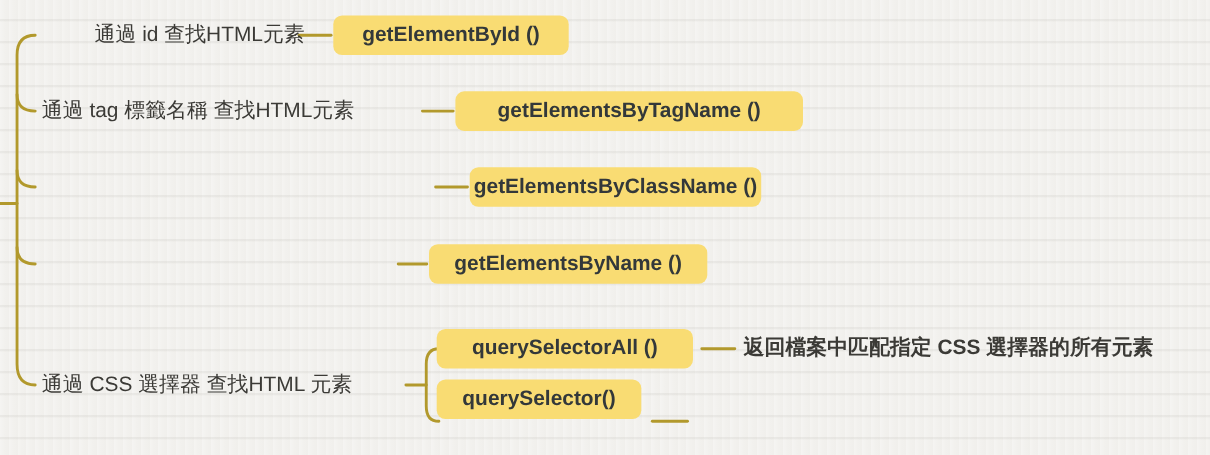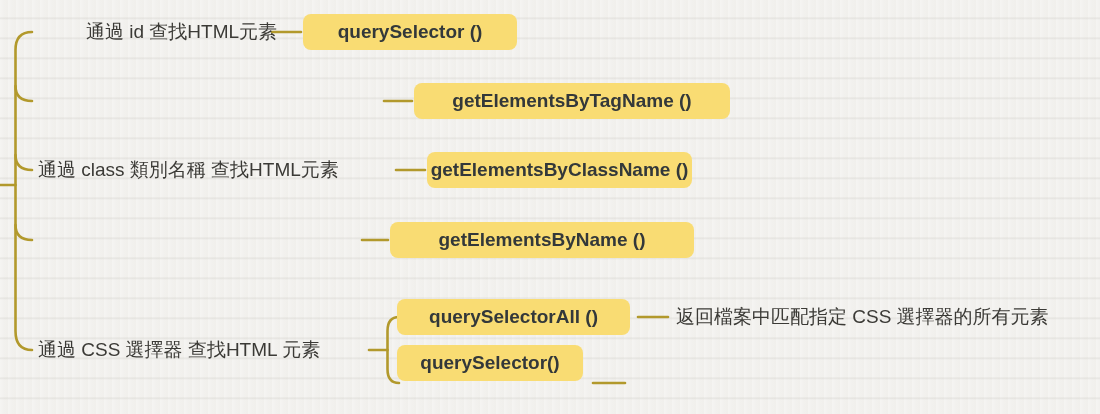--- a/index.html
+++ b/index.html
@@ -62,24 +62,24 @@
     cursor: default;
   }
   #label-1 { left: 38px;  top: 19px; margin-left: 48px;  }
   #label-2 { left: 38px;  top: 88px;  }
   #label-3 { left: 38px;  top: 157px; }
   #label-4 { left: 38px;  top: 227px; }
   #label-5 { left: 38px;  top: 337px; }
   #box-1   { left: 303px; top: 14px;  width: 214px; }
   #box-2   { left: 414px; top: 83px;  width: 316px; }
   #box-3   { left: 427px; top: 152px; width: 265px; }
-  #box-4   { left: 390px; top: 222px; width: 304px; }
+  #box-4   { left: 390px; top: 222px; width: 253px; }
   #box-5a  { left: 397px; top: 299px; width: 233px; }
   #box-5b  { left: 397px; top: 345px; width: 186px; }
-  #desc-5a { left: 676px; top: 304px; }
+  #desc-5a { left: 676px; top: 304px; font-weight: bold; }
   #desc-5b { left: 640px; top: 370px; }
 </style>
 </head>
 <body>
 
 <div class="canvas">
 
   <svg class="links" viewBox="0 0 1100 414">
     <path d="M0 185 H15.5"></path>
     <path d="M32 32 Q15.5 32 15.5 50 V331 Q15.5 350 32 350"></path>
@@ -90,25 +90,25 @@
     <path d="M384 101 H412"></path>
     <path d="M396 170 H425"></path>
     <path d="M362 240 H388"></path>
     <path d="M369 350 H387.5"></path>
     <path d="M399 317 Q387.5 317 387.5 331 V369 Q387.5 383 399 383"></path>
     <path d="M638 317 H668"></path>
     <path d="M593 383 H625"></path>
   </svg>
 
   <div id="label-1" class="label">通過 id 查找HTML元素</div>
-  <div id="box-1" class="box">querySelector ()</div>
+  <div id="box-1" class="box">getElementById ()</div>
 
+  <div id="label-2" class="label">通過 tag 標籤名稱 查找HTML元素</div>
   <div id="box-2" class="box">getElementsByTagName ()</div>
 
-  <div id="label-3" class="label">通過 class 類別名稱 查找HTML元素</div>
   <div id="box-3" class="box">getElementsByClassName ()</div>
 
   <div id="box-4" class="box">getElementsByName ()</div>
 
   <div id="label-5" class="label">通過 CSS 選擇器 查找HTML 元素</div>
   <div id="box-5a" class="box">querySelectorAll ()</div>
   <div id="desc-5a" class="desc">返回檔案中匹配指定 CSS 選擇器的所有元素</div>
   <div id="box-5b" class="box">querySelector()</div>
 
 </div>

